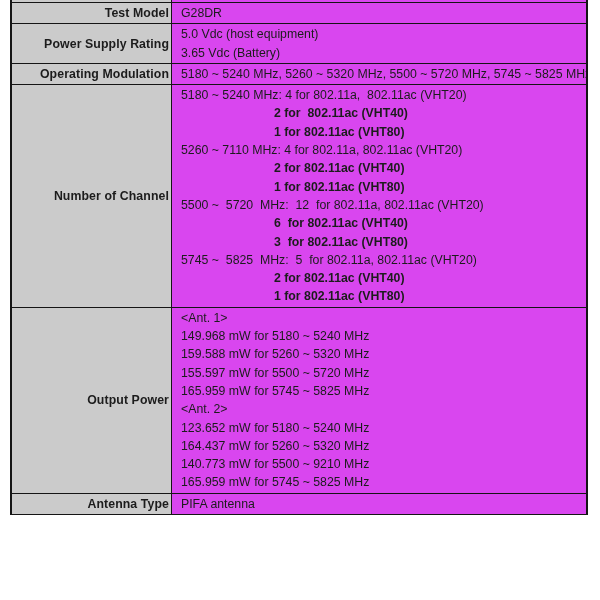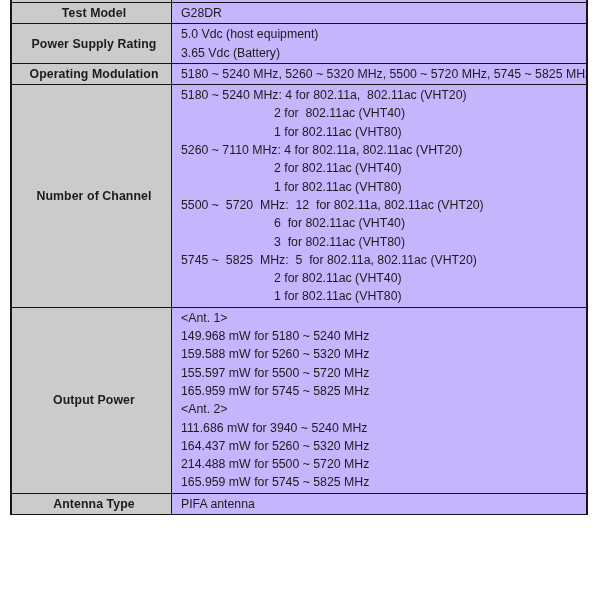--- a/index.html
+++ b/index.html
@@ -21,35 +21,35 @@
   table.spec th, table.spec td{
     border:1px solid #151515;
     font-size:12.3px;
     overflow:hidden;
   }
   table.spec{border-left:2px solid #151515;border-right:2px solid #151515;}
   th.label{
     width:150px;
     background:#cbcbcb;
     font-weight:bold;
-    text-align:center;
+    text-align:right;
     vertical-align:middle;
     padding:0 2px 0 7px;
     letter-spacing:0.1px;
   }
   td.value{
-    background:#c4b5fd;
+    background:#d946ef;
     vertical-align:middle;
     padding:1px 2px 1px 9px;
   }
   .line{
     line-height:18.3px;
     white-space:pre;
   }
-  .ind{padding-left:93px;}
+  .ind{padding-left:93px;font-weight:bold;}
   tr.h1{height:19px;}
   tr.h2{height:37px;}
   tr.h12{height:218px;}
   tr.h10{height:184px;}
   tr.partial-top{height:2px;}
   tr.partial-top th, tr.partial-top td{border-top:none;}
 </style>
 </head>
 <body>
 
@@ -107,23 +107,23 @@
 
       <tr class="h10">
         <th class="label">Output Power</th>
         <td class="value">
           <div class="line">&lt;Ant. 1&gt;</div>
           <div class="line">149.968 mW for 5180 ~ 5240 MHz</div>
           <div class="line">159.588 mW for 5260 ~ 5320 MHz</div>
           <div class="line">155.597 mW for 5500 ~ 5720 MHz</div>
           <div class="line">165.959 mW for 5745 ~ 5825 MHz</div>
           <div class="line">&lt;Ant. 2&gt;</div>
-          <div class="line">111.686 mW for 3940 ~ 5240 MHz</div>
+          <div class="line">123.652 mW for 5180 ~ 5240 MHz</div>
           <div class="line">164.437 mW for 5260 ~ 5320 MHz</div>
-          <div class="line">214.488 mW for 5500 ~ 5720 MHz</div>
+          <div class="line">140.773 mW for 5500 ~ 9210 MHz</div>
           <div class="line">165.959 mW for 5745 ~ 5825 MHz</div>
         </td>
       </tr>
 
       <tr class="h1">
         <th class="label">Antenna Type</th>
         <td class="value">
           <div class="line">PIFA antenna</div>
         </td>
       </tr>

